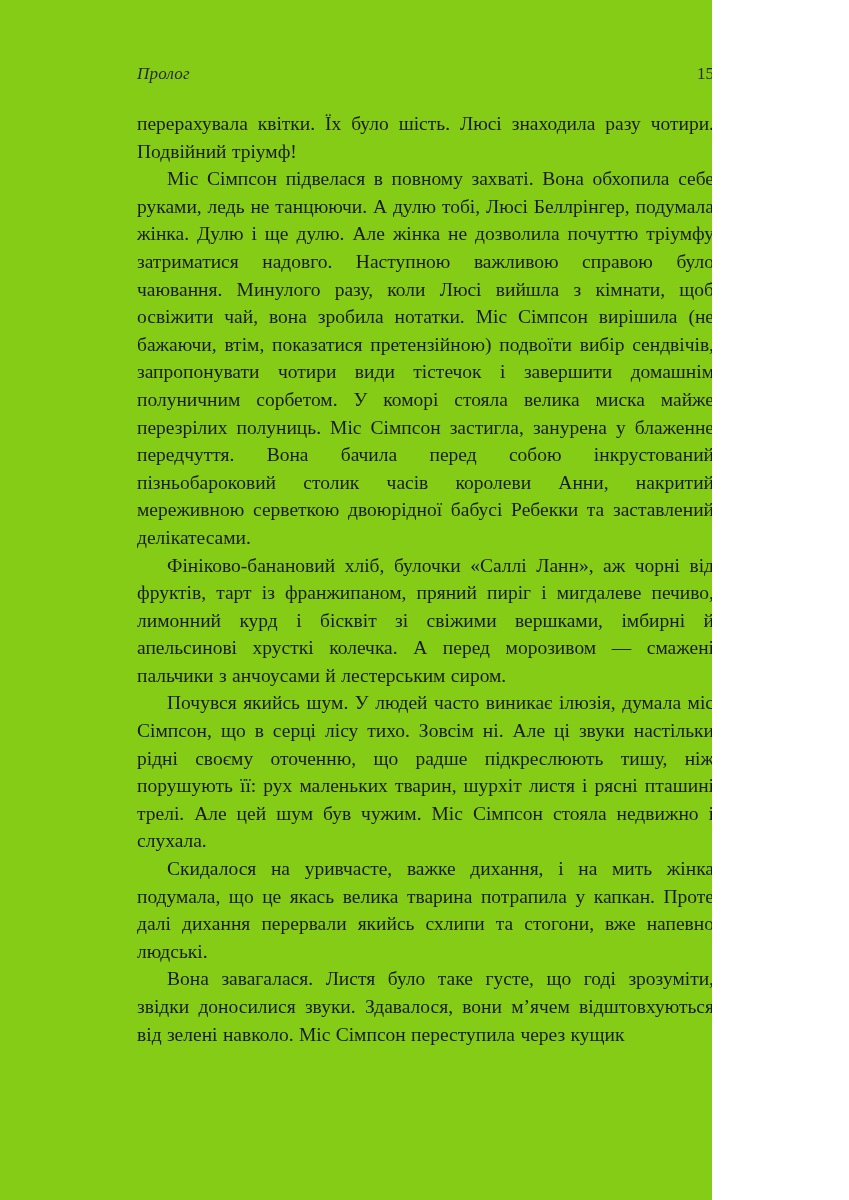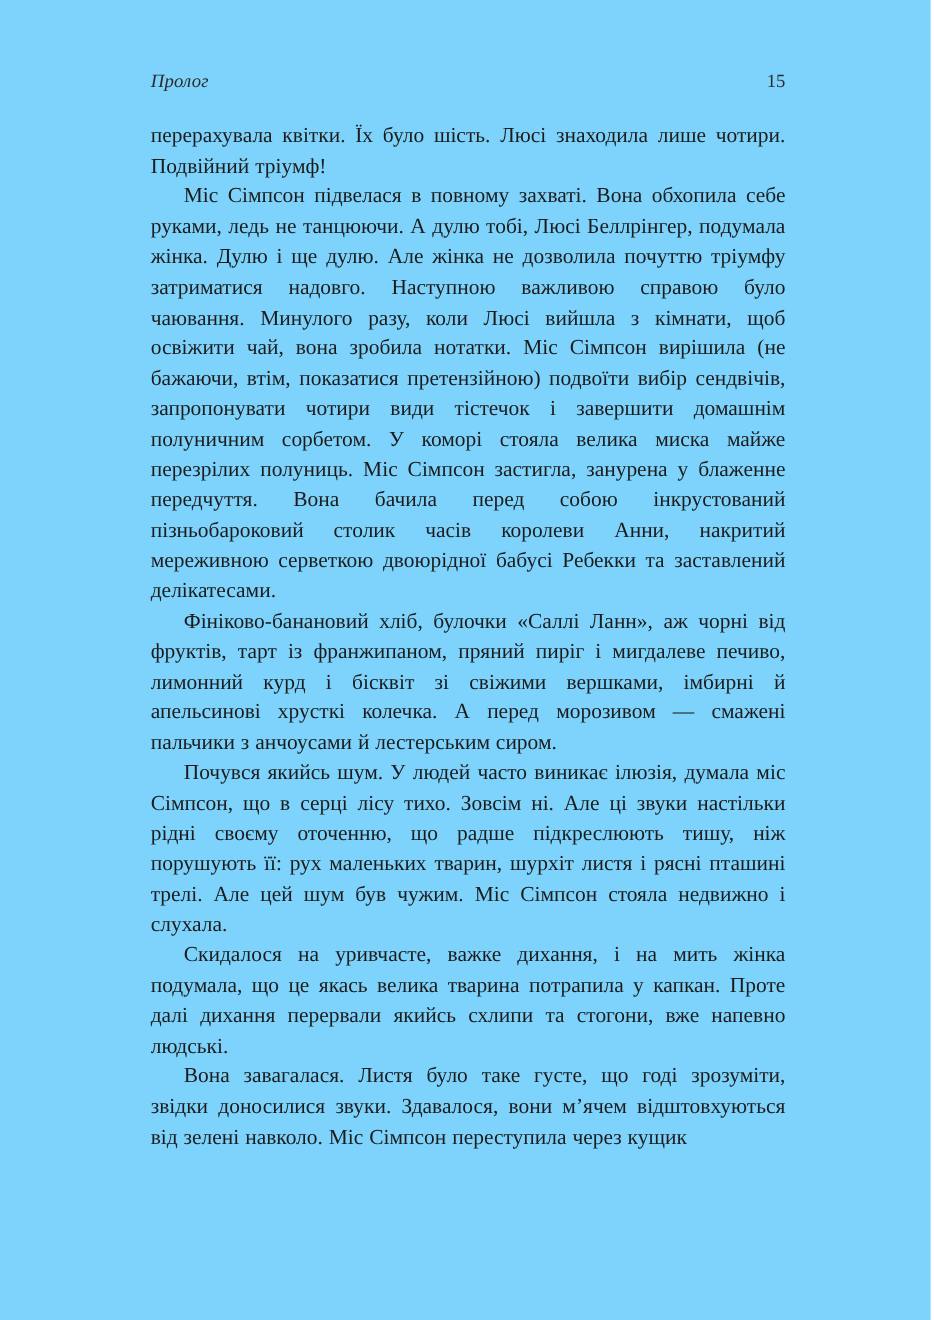--- a/index.html
+++ b/index.html
@@ -3,23 +3,23 @@
   <meta charset="utf-8">
   <style>
     html, body {
       margin: 0;
       padding: 0;
       background: #ffffff;
       color: #1e1e1e;
     }
     .page {
       position: relative;
-      width: 846px;
+      width: 712px;
       height: 1200px;
-      background: #7dd3fc;
+      background: #84cc16;
       overflow: hidden;
       font-family: "Liberation Serif", "DejaVu Serif", serif;
       box-sizing: border-box;
     }
     .text-block {
       position: absolute;
       left: 137px;
       top: 52px;
       width: 577px;
     }
@@ -57,21 +57,21 @@
 
 <div class="page">
   <div class="text-block">
 
     <header class="page-header">
       <span class="running-head">Пролог</span>
       <span class="page-number">15</span>
     </header>
 
     <main class="body-text">
-      <p class="no-indent">перерахувала квітки. Їх було шість. Люсі знаходила лише чотири. Подвійний тріумф!</p>
+      <p class="no-indent">перерахувала квітки. Їх було шість. Люсі знаходила разу чотири. Подвійний тріумф!</p>
       <p>Міс Сімпсон підвелася в повному захваті. Вона обхопила себе руками, ледь не танцюючи. А дулю тобі, Люсі Беллрінгер, подумала жінка. Дулю і ще дулю. Але жінка не дозволила почуттю тріумфу затриматися надовго. Наступною важливою справою було чаювання. Минулого разу, коли Люсі вийшла з кімнати, щоб освіжити чай, вона зробила нотатки. Міс Сімпсон вирішила (не бажаючи, втім, показатися претензійною) подвоїти вибір сендвічів, запропонувати чотири види тістечок і завершити домашнім полуничним сорбетом. У коморі стояла велика миска майже перезрілих полуниць. Міс Сімпсон застигла, занурена у блаженне передчуття. Вона бачила перед собою інкрустований пізньобароковий столик часів королеви Анни, накритий мереживною серветкою двоюрідної бабусі Ребекки та заставлений делікатесами.</p>
       <p>Фініково-банановий хліб, булочки «Саллі Ланн», аж чорні від фруктів, тарт із франжипаном, пряний пиріг і мигдалеве печиво, лимонний курд і бісквіт зі свіжими вершками, імбирні й апельсинові хрусткі колечка. А перед морозивом — смажені пальчики з анчоусами й лестерським сиром.</p>
       <p>Почувся якийсь шум. У людей часто виникає ілюзія, думала міс Сімпсон, що в серці лісу тихо. Зовсім ні. Але ці звуки настільки рідні своєму оточенню, що радше підкреслюють тишу, ніж порушують її: рух маленьких тварин, шурхіт листя і рясні пташині трелі. Але цей шум був чужим. Міс Сімпсон стояла недвижно і слухала.</p>
       <p>Скидалося на уривчасте, важке дихання, і на мить жінка подумала, що це якась велика тварина потрапила у капкан. Проте далі дихання перервали якийсь схлипи та стогони, вже напевно людські.</p>
       <p>Вона завагалася. Листя було таке густе, що годі зрозуміти, звідки доносилися звуки. Здавалося, вони м’ячем відштовхуються від зелені навколо. Міс Сімпсон переступила через кущик</p>
     </main>
 
   </div>
 </div>
 

